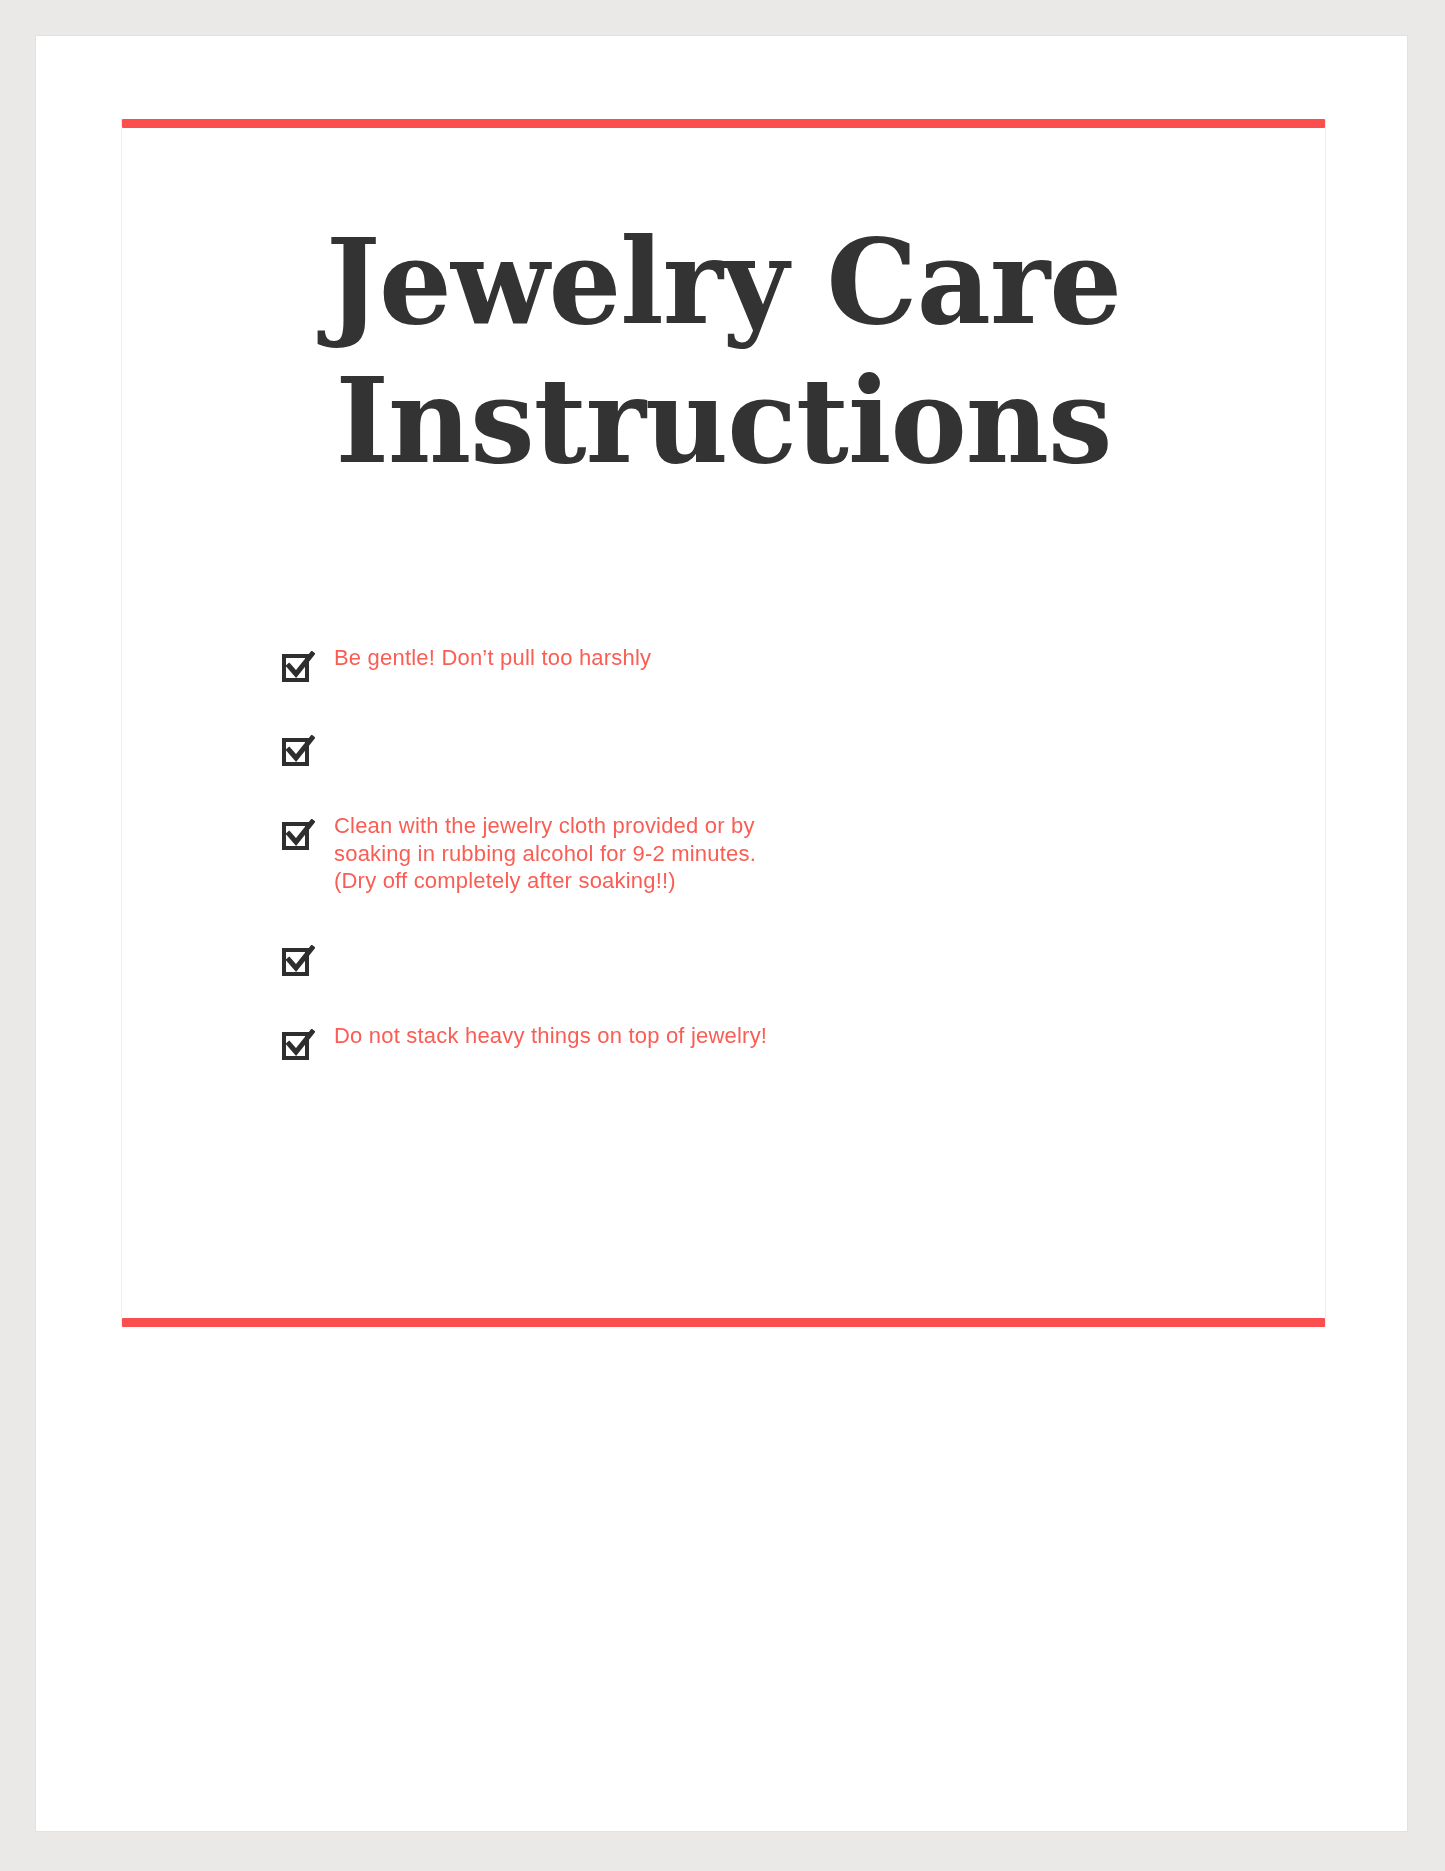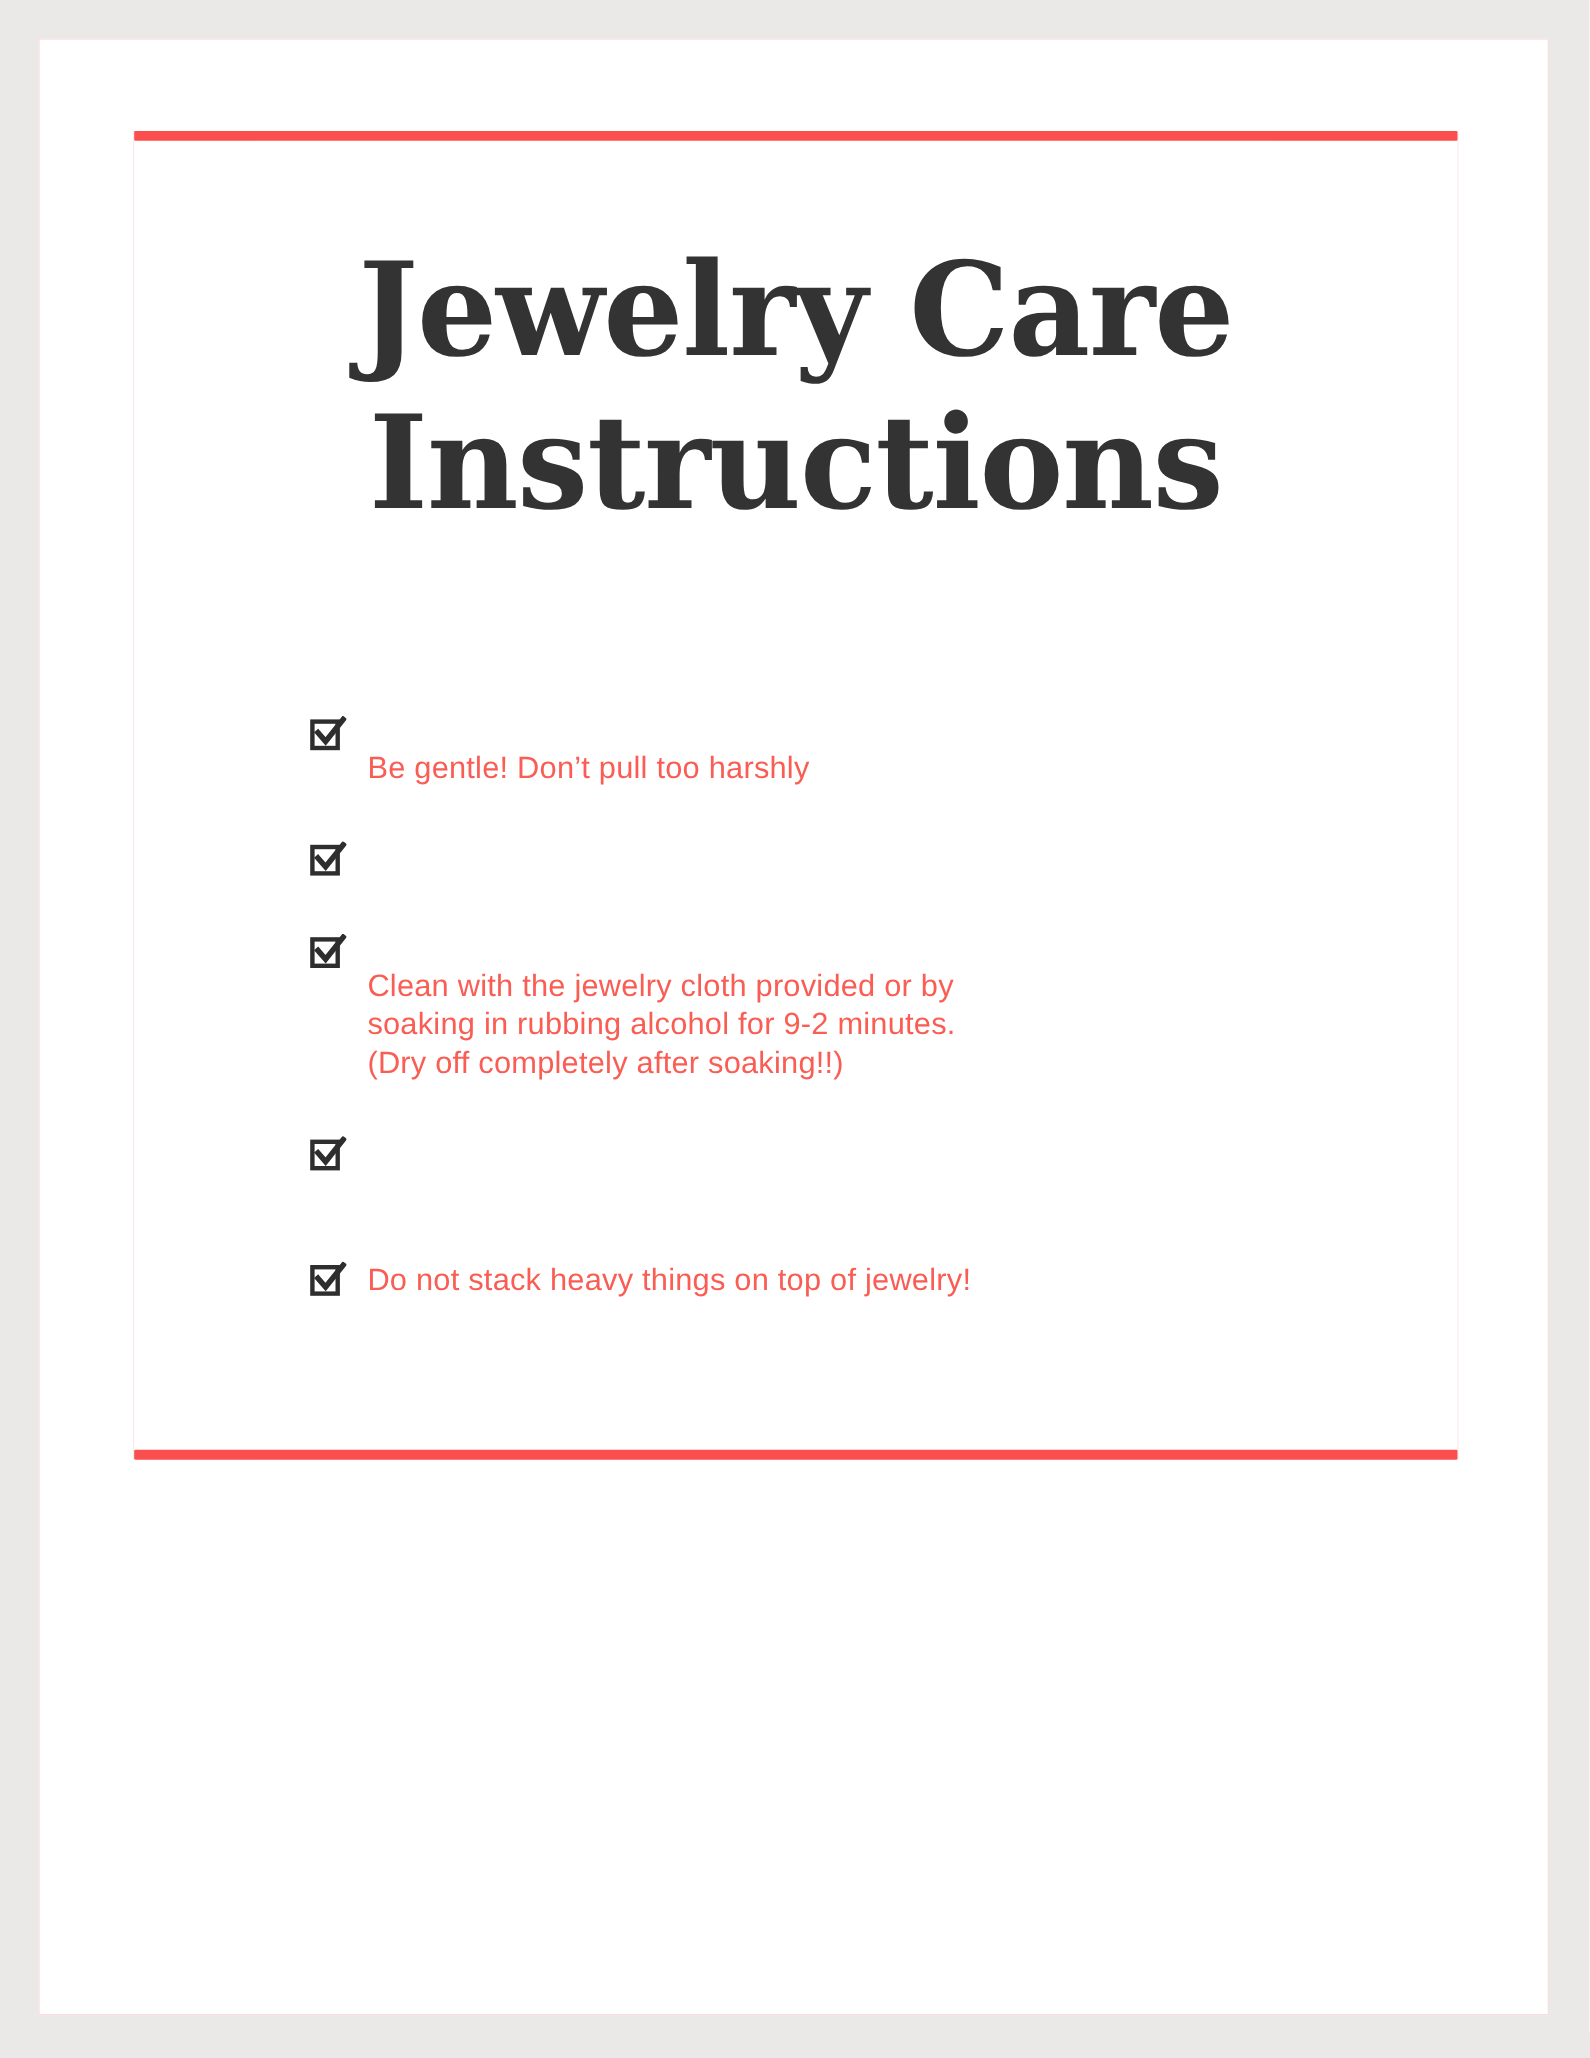--- a/index.html
+++ b/index.html
@@ -72,21 +72,21 @@
     position: absolute;
     left: 160px;
     top: 525px;
     width: 930px;
   }
   .check-item {
     display: flex;
     align-items: flex-start;
     margin-bottom: 43px;
   }
-  .check-item:last-child { margin-bottom: 0; align-items: flex-end; }
+  .check-item:last-child { margin-bottom: 0; }
 
   .checkbox-icon {
     flex: 0 0 auto;
     width: 31px;
     height: 34px;
     margin-top: 7px;
     margin-right: 21px;
     position: relative;
   }
   .checkbox-icon .cb-box {
@@ -102,26 +102,25 @@
     position: absolute;
     left: 3px;
     top: 0px;
     width: 30px;
     height: 30px;
   }
   .checkbox-icon .cb-tick svg { display: block; }
 
   .check-text {
     color: #f95d54;
-    font-size: 28px;
+    font-size: 22px;
     line-height: 1.25;
     letter-spacing: 0.2px;
     font-weight: 400;
     white-space: pre-line;
-    margin-top: 36px;
   }
 </style>
 </head>
 <body>
 
 <div id="page-sheet">
 
   <div id="card-frame">
 
     <div class="rule" id="rule-top"></div>

